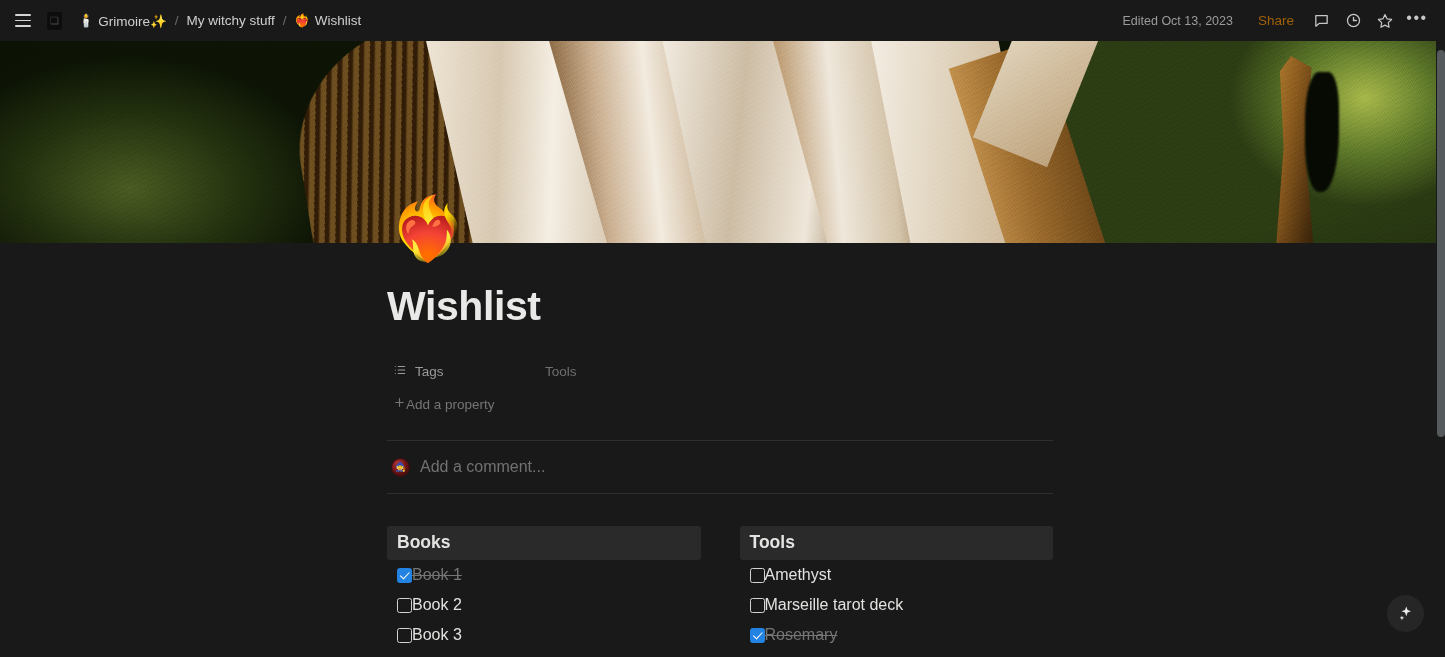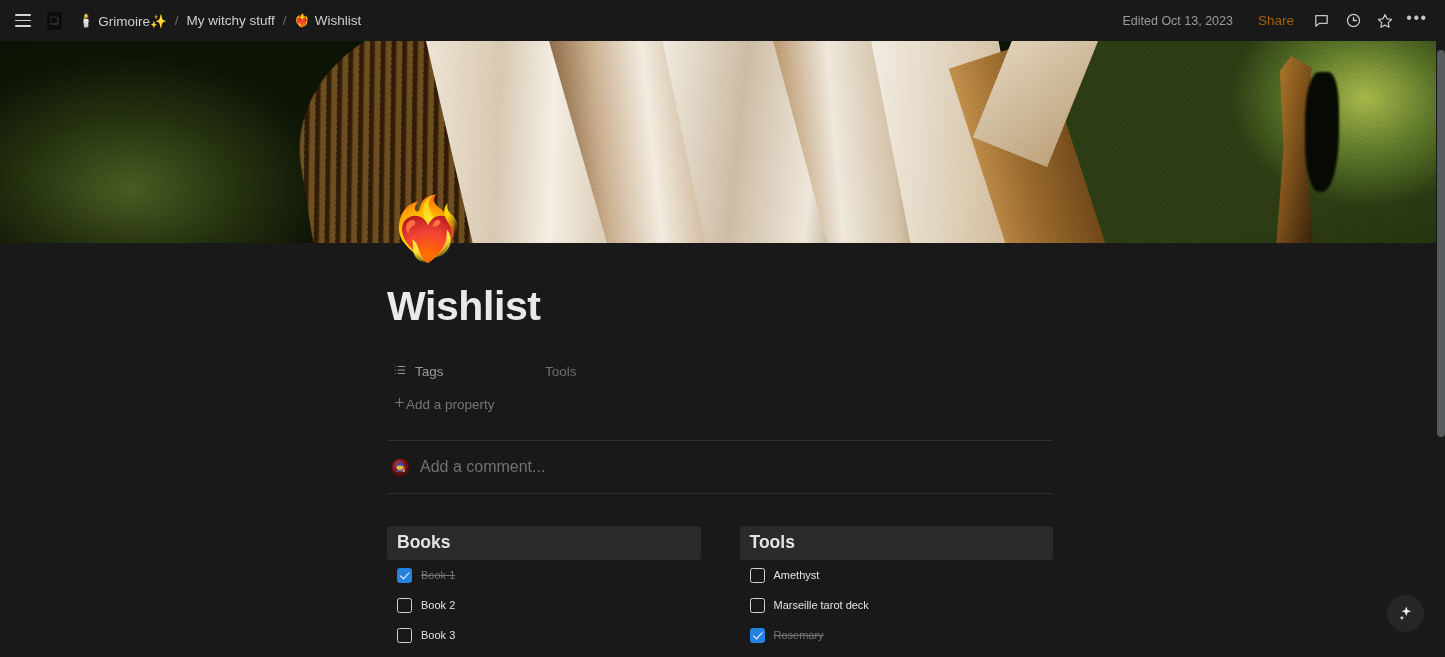--- a/index.html
+++ b/index.html
@@ -194,22 +194,22 @@
   .cols { display:flex; gap: 39px; margin-top: 32px; }
   .col { width: 316px; }
   .callout {
     background: #2a2a2a;
     border-radius: 3px;
     padding: 6px 10px 7px 10px;
     font-size: 17.5px; font-weight: 700; color: #e4e4e2;
     cursor: text;
   }
   .todo {
-    display:flex; align-items:center; gap: 9px;
-    height: 30px; padding-left: 10px; font-size: 11px; color:#e2e2e0;
+    display:flex; align-items:center; 
+    height: 30px; padding-left: 10px; font-size: 16px; color:#e2e2e0;
   }
   .cb {
     width: 15px; height: 15px; border-radius: 2.5px;
     border: 1.6px solid #d3d3d1; background: transparent;
     flex: 0 0 auto; cursor: pointer;
     display:flex; align-items:center; justify-content:center;
   }
   .cb.checked { background: #2383e2; border-color:#2383e2; }
   .cb.checked::after {
     content:""; width: 4px; height: 8px;

